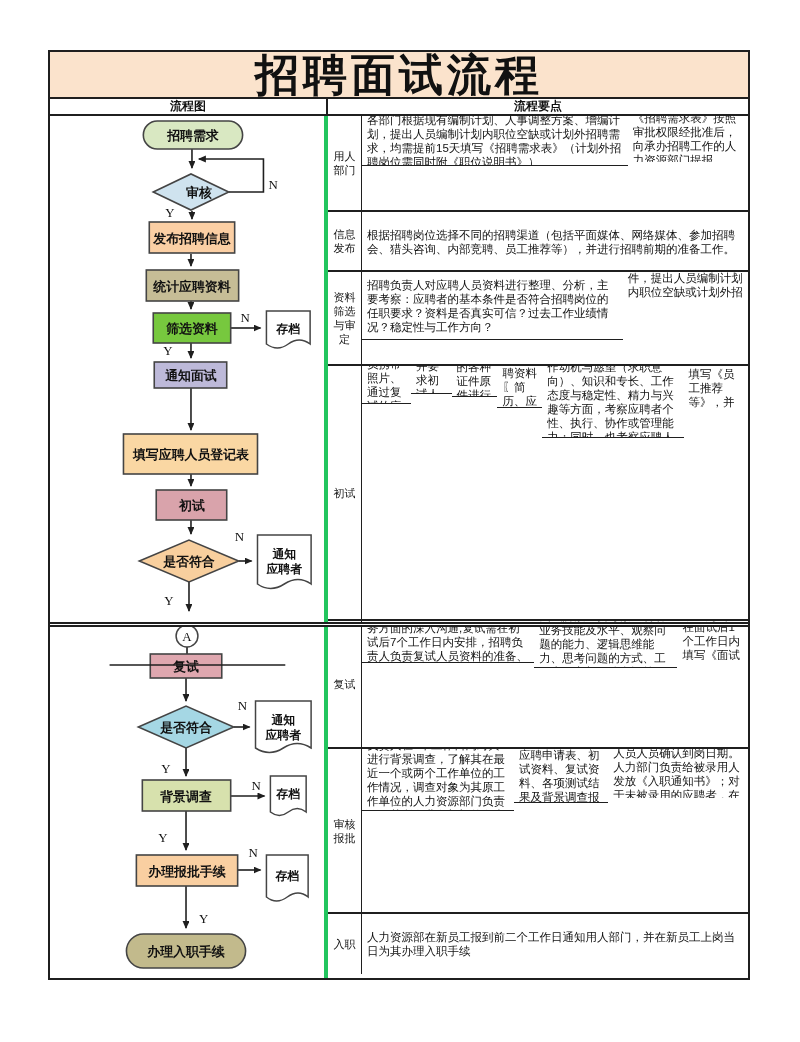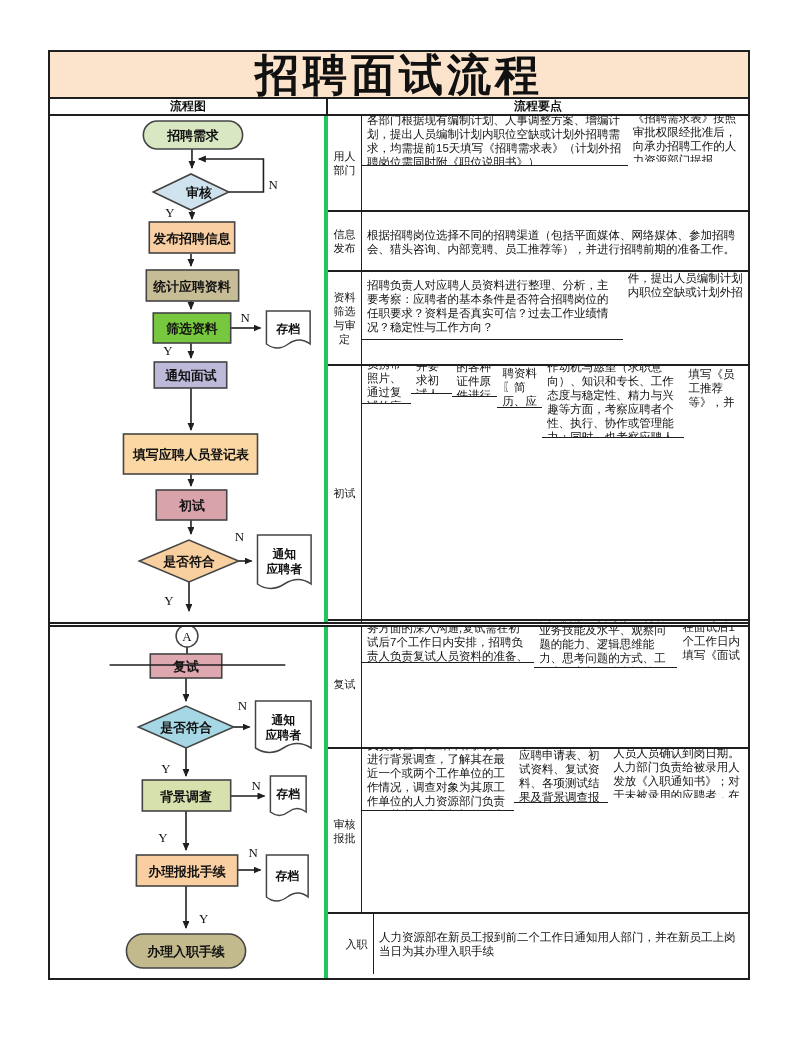--- a/index.html
+++ b/index.html
@@ -17,21 +17,21 @@
     height:55px;border-bottom:2px solid #1f1f1f;display:flex;align-items:center;justify-content:center;
     font-size:44px;font-weight:bold;letter-spacing:4px;line-height:1;
   }
   .hdr-row{height:17px;border-bottom:2px solid #1f1f1f;display:flex;font-size:12px;font-weight:bold;}
   .hdr-left{width:278px;border-right:2px solid #1f1f1f;display:flex;align-items:center;justify-content:center;}
   .hdr-right{flex:1;display:flex;align-items:center;justify-content:center;}
   .body{flex:1;display:flex;}
   .flow-cell{width:278px;border-right:4px solid #22c55e;position:relative;}
   .points-col{flex:1;display:flex;flex-direction:column;}
   .section{display:flex;border-bottom:2px solid #1f1f1f;}
-  .section:last-child{border-bottom:none;padding-left:12px;}
+  .section:last-child{border-bottom:none;}
   .sec-label{
     width:34px;border-right:1px solid #1f1f1f;display:flex;align-items:center;justify-content:center;
     text-align:center;font-size:11px;font-weight:normal;line-height:14px;padding:0 2px;
   }
   .sec-rows{flex:1;display:flex;flex-direction:row;}
   .sec-row{
     border-bottom:1px solid #1f1f1f;padding:2px 5px;display:flex;align-items:center;
     font-size:11.5px;line-height:14px;font-weight:500;overflow:hidden;
   }
   .sec-row:last-child{border-bottom:none;}

